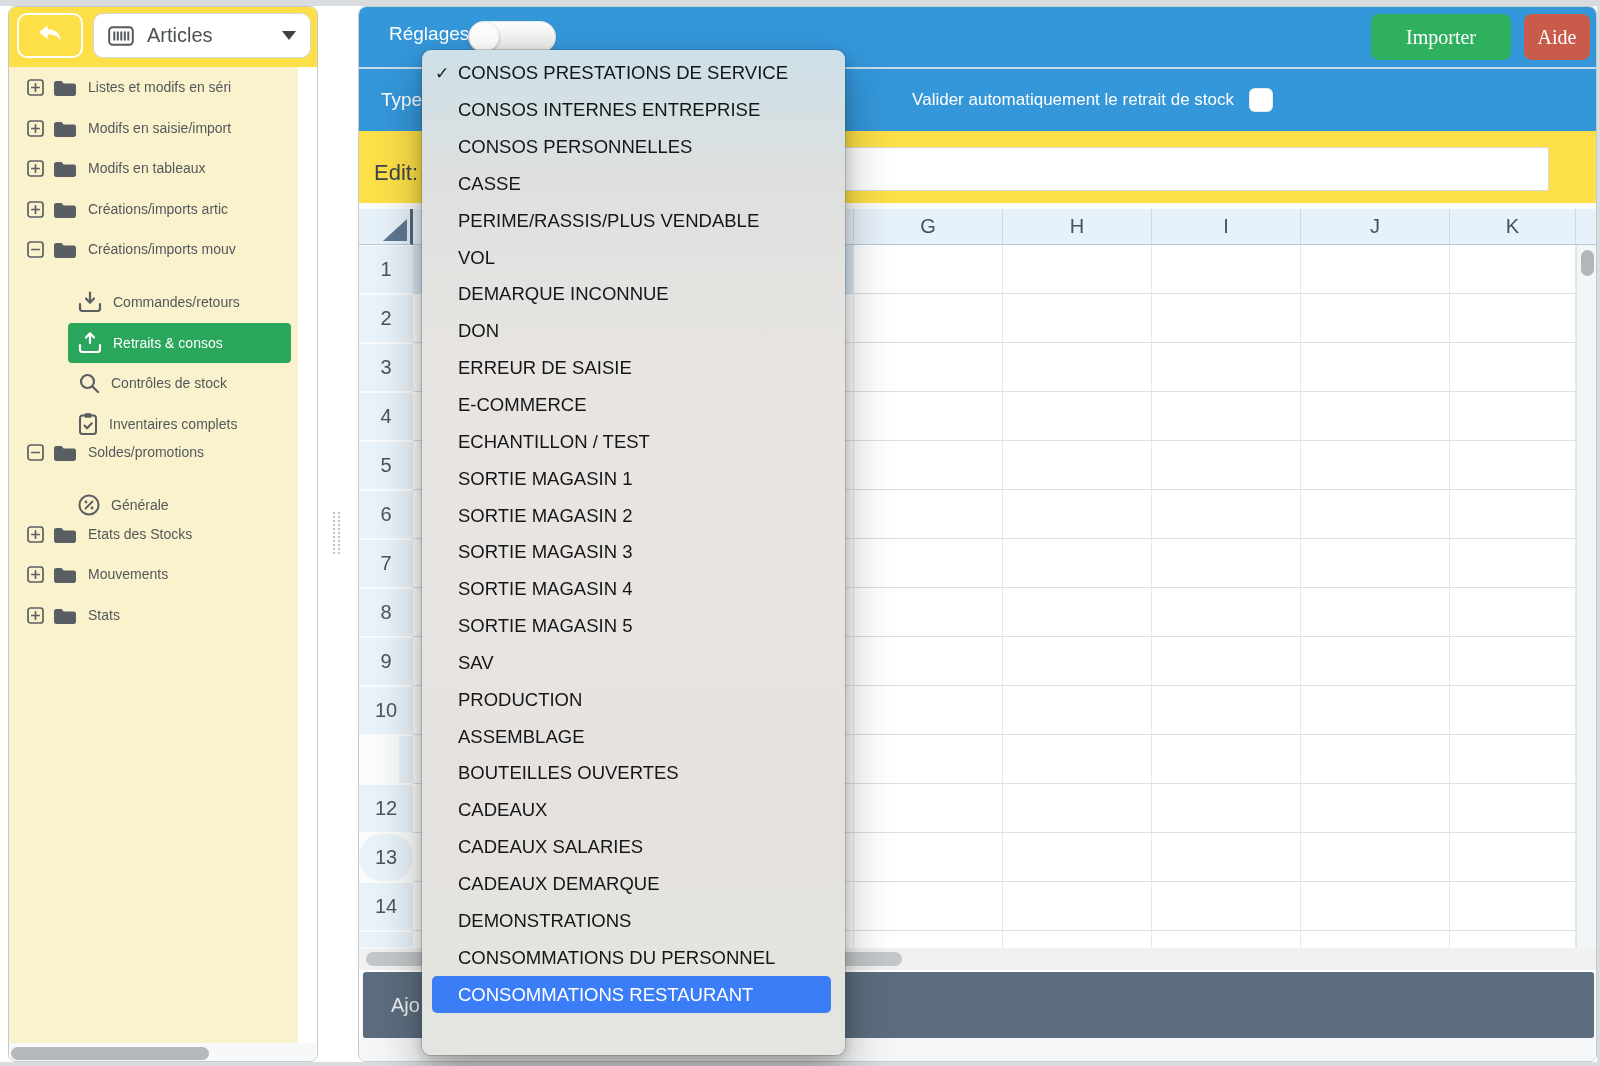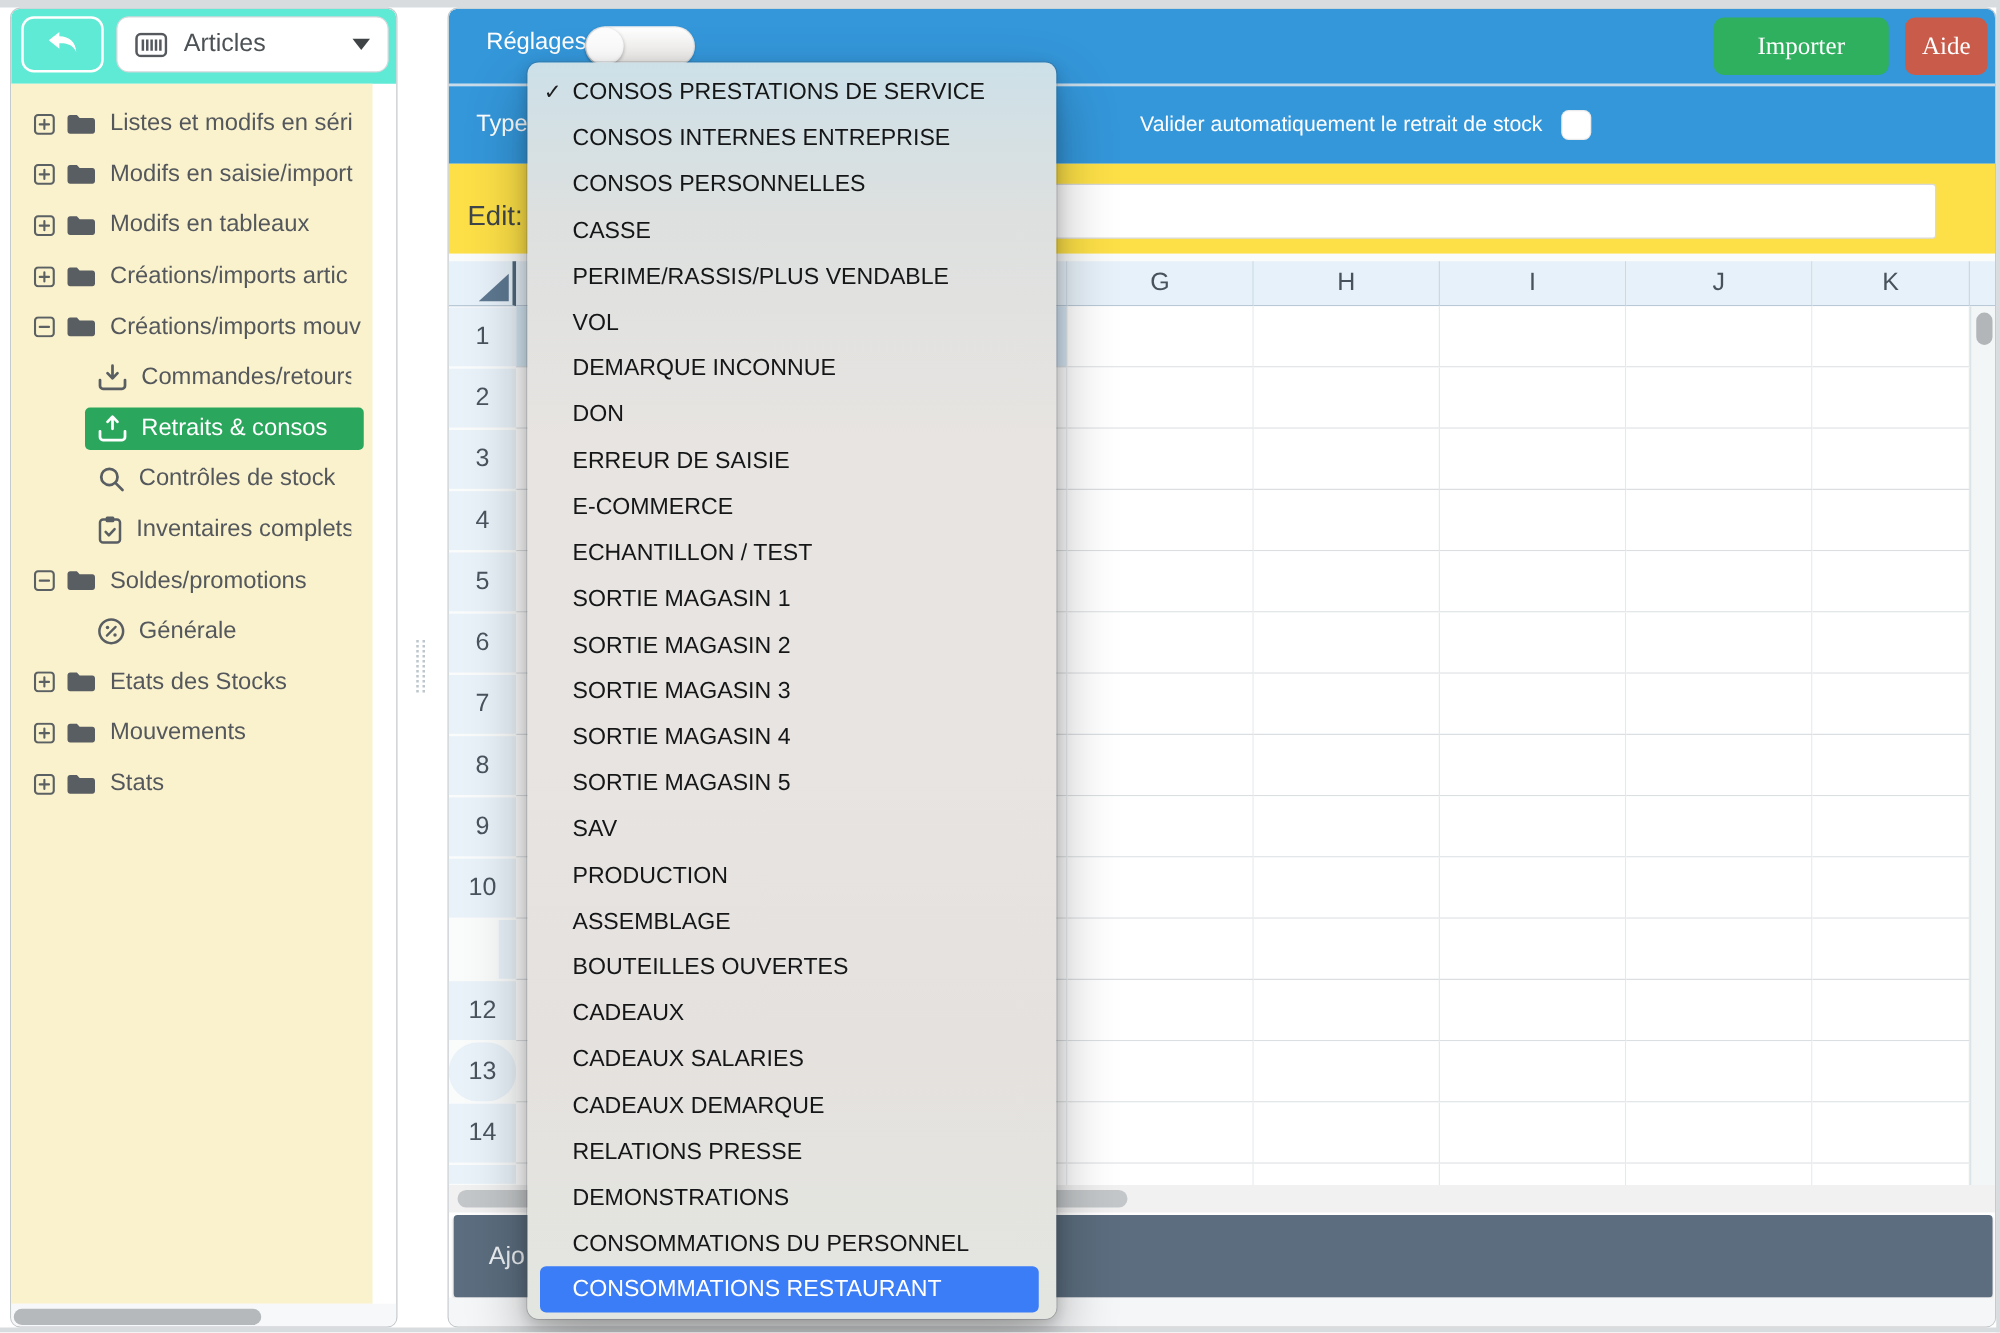--- a/index.html
+++ b/index.html
@@ -6,30 +6,30 @@
   html,body{width:1600px;height:1066px;overflow:hidden}
   body{font-family:"Liberation Sans",sans-serif;background:#fff;position:relative}
   .strip{position:absolute;background:#d9dcde}
   #strip-top{left:0;top:0;width:1600px;height:6px}
   #strip-bottom{left:0;top:1062px;width:1600px;height:4px}
   #strip-right{left:1597px;top:0;width:3px;height:1066px}
 
   
   .sidebar{position:absolute;left:8px;top:6px;width:310px;height:1056px;background:#fff;
     border:1px solid #c5cacd;border-radius:8px;overflow:hidden}
-  .sb-header{position:absolute;left:0;top:0;width:100%;height:60px;background:#5eead4;border-radius:7px 7px 0 0}
+  .sb-header{position:absolute;left:0;top:0;width:100%;height:60px;background:#fde047;border-radius:7px 7px 0 0}
   .back-btn{position:absolute;left:8px;top:6px;width:66px;height:45px;border:2.5px solid #fff;border-radius:10px;
     background:transparent;display:flex;align-items:center;justify-content:center;cursor:pointer}
   .articles-select{position:absolute;left:84px;top:6px;width:218px;height:45px;background:#fff;border-radius:10px;
     display:flex;align-items:center;padding:0 14px;color:#4a4f53;cursor:pointer;border:1px solid #d3d8db}
   .articles-select .bc{display:flex;color:#55595d}
   .articles-select .a-label{font-size:20px;margin-left:13px;color:#4c5155}
   .caret{margin-left:auto;width:0;height:0;border-left:7px solid transparent;border-right:7px solid transparent;border-top:9px solid #3f4346}
   .tree{position:absolute;left:0;top:60px;width:289px;height:976px;background:#faf2cd;padding-top:12px;overflow:hidden}
-  .tree-item{height:40.6px;display:flex;align-items:center;padding-left:18px;font-size:19px;color:#54585c;cursor:pointer}
+  .tree-item{height:40.6px;display:flex;padding-left:18px;font-size:14px;color:#54585c;cursor:pointer}
   .expander{width:17px;height:17px;margin-right:9px;color:#5b6063;flex:none;display:flex}
   .node-icon{color:#595e62;flex:none;display:flex}
   .tree-item .node-icon.top{margin-right:11px}
   .label{white-space:nowrap;overflow:hidden}
   .tree-item.child{padding-left:59px}
   .child-box{display:flex;align-items:center;flex:1;min-width:0;margin-right:7px;padding:5px 10px 5px 9px;border-radius:4px}
   .child-box .node-icon{margin-right:10px}
   .child-box.selected{background:#2aa75c;color:#fff}
   .child-box.selected .node-icon{color:#fff}
   .sb-hscroll{position:absolute;left:0;top:1036px;width:100%;height:20px;background:#f7f8f9}
@@ -529,23 +529,20 @@
     <div class="dd-item">
       <span class="dd-label">CADEAUX</span>
     </div>
     <div class="dd-item">
       <span class="dd-label">CADEAUX SALARIES</span>
     </div>
     <div class="dd-item">
       <span class="dd-label">CADEAUX DEMARQUE</span>
     </div>
     <div class="dd-item">
-      <span class="dd-label">RELATIONS PRESSE</span>
-    </div>
-    <div class="dd-item">
       <span class="dd-label">DEMONSTRATIONS</span>
     </div>
     <div class="dd-item">
       <span class="dd-label">CONSOMMATIONS DU PERSONNEL</span>
     </div>
     <div class="dd-item hl">
       <span class="dd-label">CONSOMMATIONS RESTAURANT</span>
     </div>
   </div>
 

